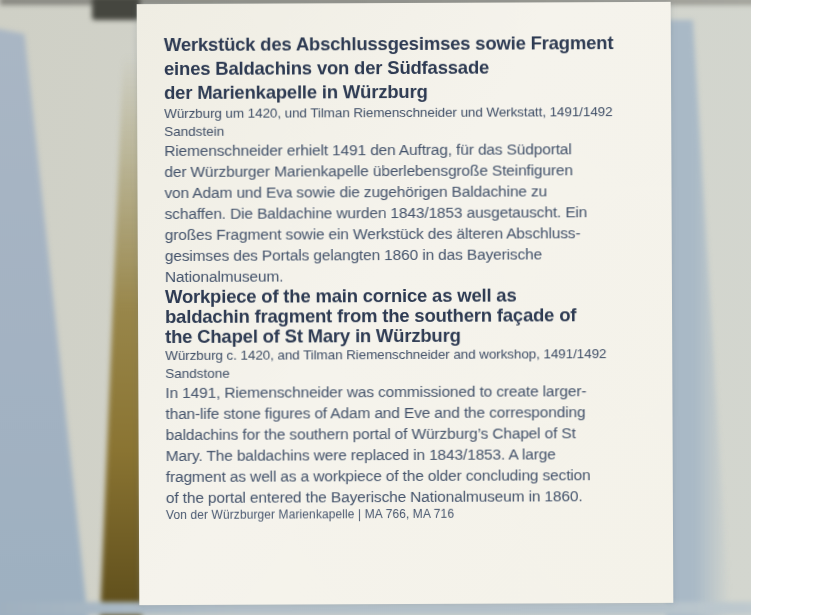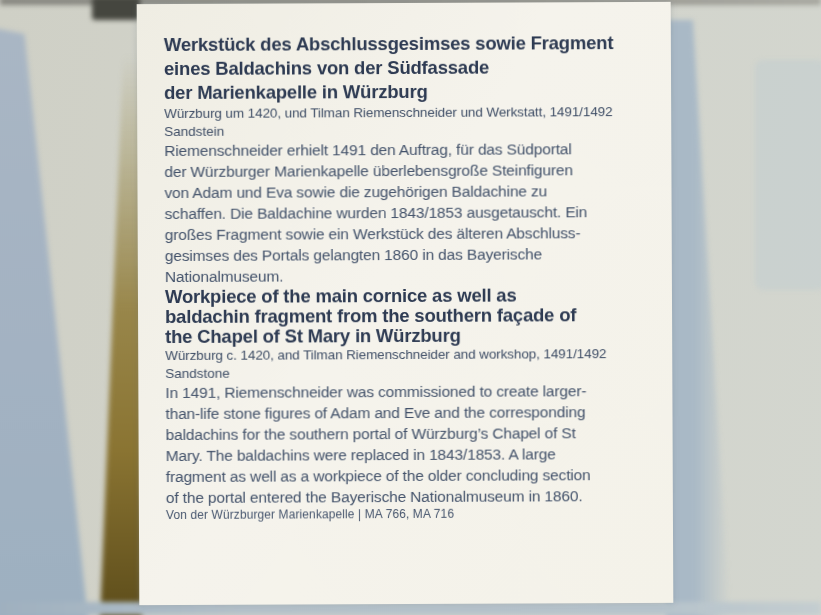--- a/index.html
+++ b/index.html
@@ -1,18 +1,18 @@
 <!DOCTYPE html>
 <html><head>
 <meta charset="utf-8">
 <style>
   html, body { margin: 0; padding: 0; }
   .scene {
     position: relative;
-    width: 821px;
+    width: 751px;
     height: 615px;
     background: linear-gradient(100deg, #cfd0c6 0%, #d2d3ca 40%, #d3d6cf 100%);
     overflow: hidden;
     font-family: "Liberation Sans", sans-serif;
   }
   .blurred { filter: blur(2.5px); }
 
   
   .top-strip {
     position: absolute; left: 0; top: -3px; width: 821px; height: 8px;

